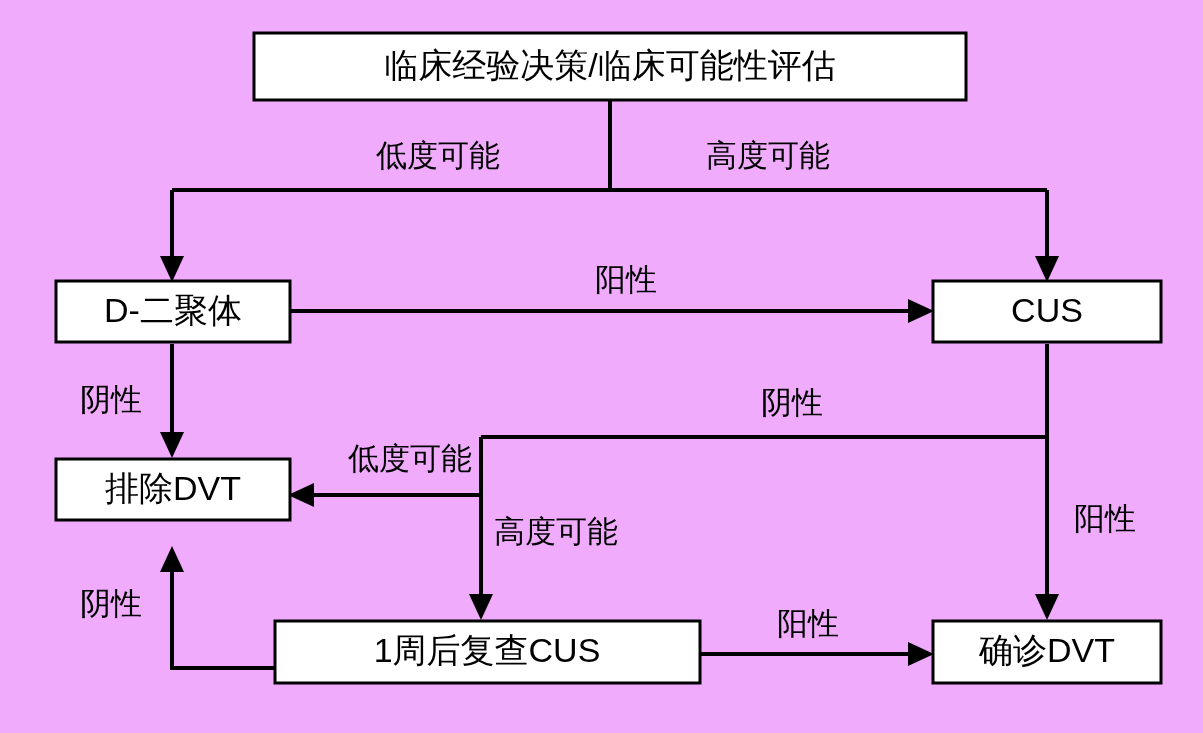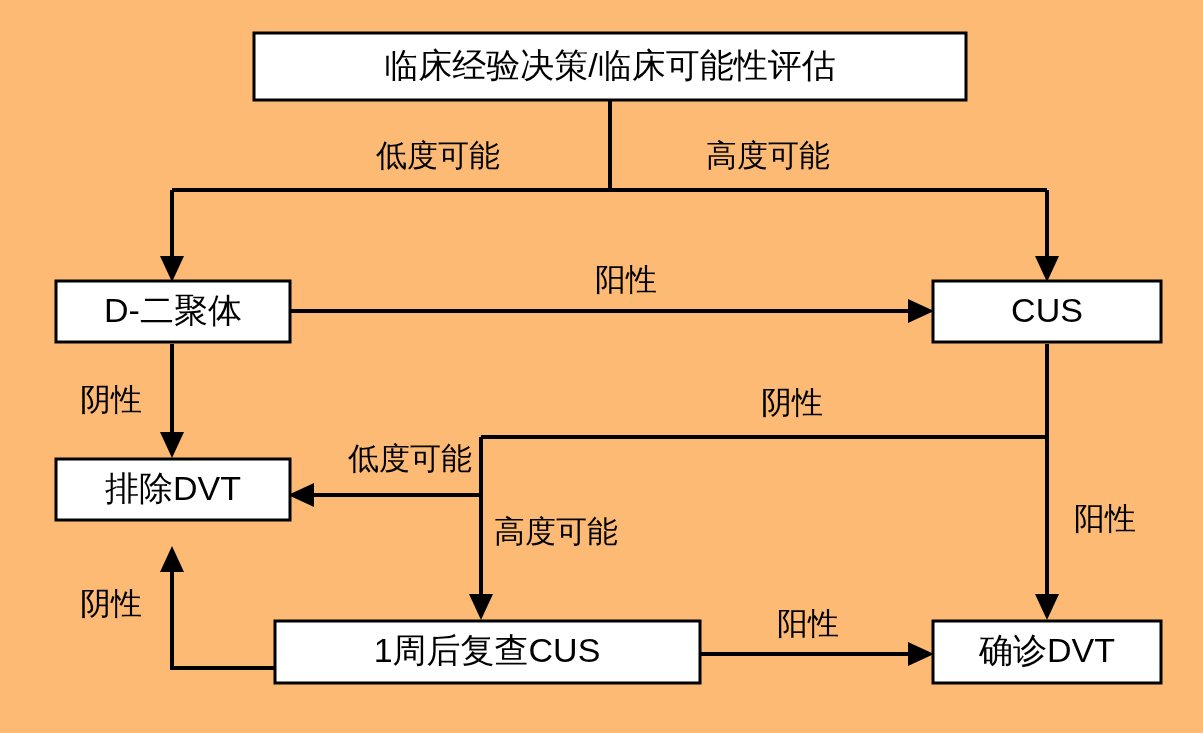--- a/index.html
+++ b/index.html
@@ -4,21 +4,21 @@
 <style>
   html, body {
     margin: 0;
     padding: 0;
     background: #ffffff;
   }
   #canvas {
     position: relative;
     width: 1203px;
     height: 733px;
-    background: #fdba74;
+    background: #f0abfc;
     font-family: "Liberation Sans", "DejaVu Sans", sans-serif;
     overflow: hidden;
   }
   svg.flow {
     position: absolute;
     left: 0;
     top: 0;
     width: 1203px;
     height: 733px;
   }

